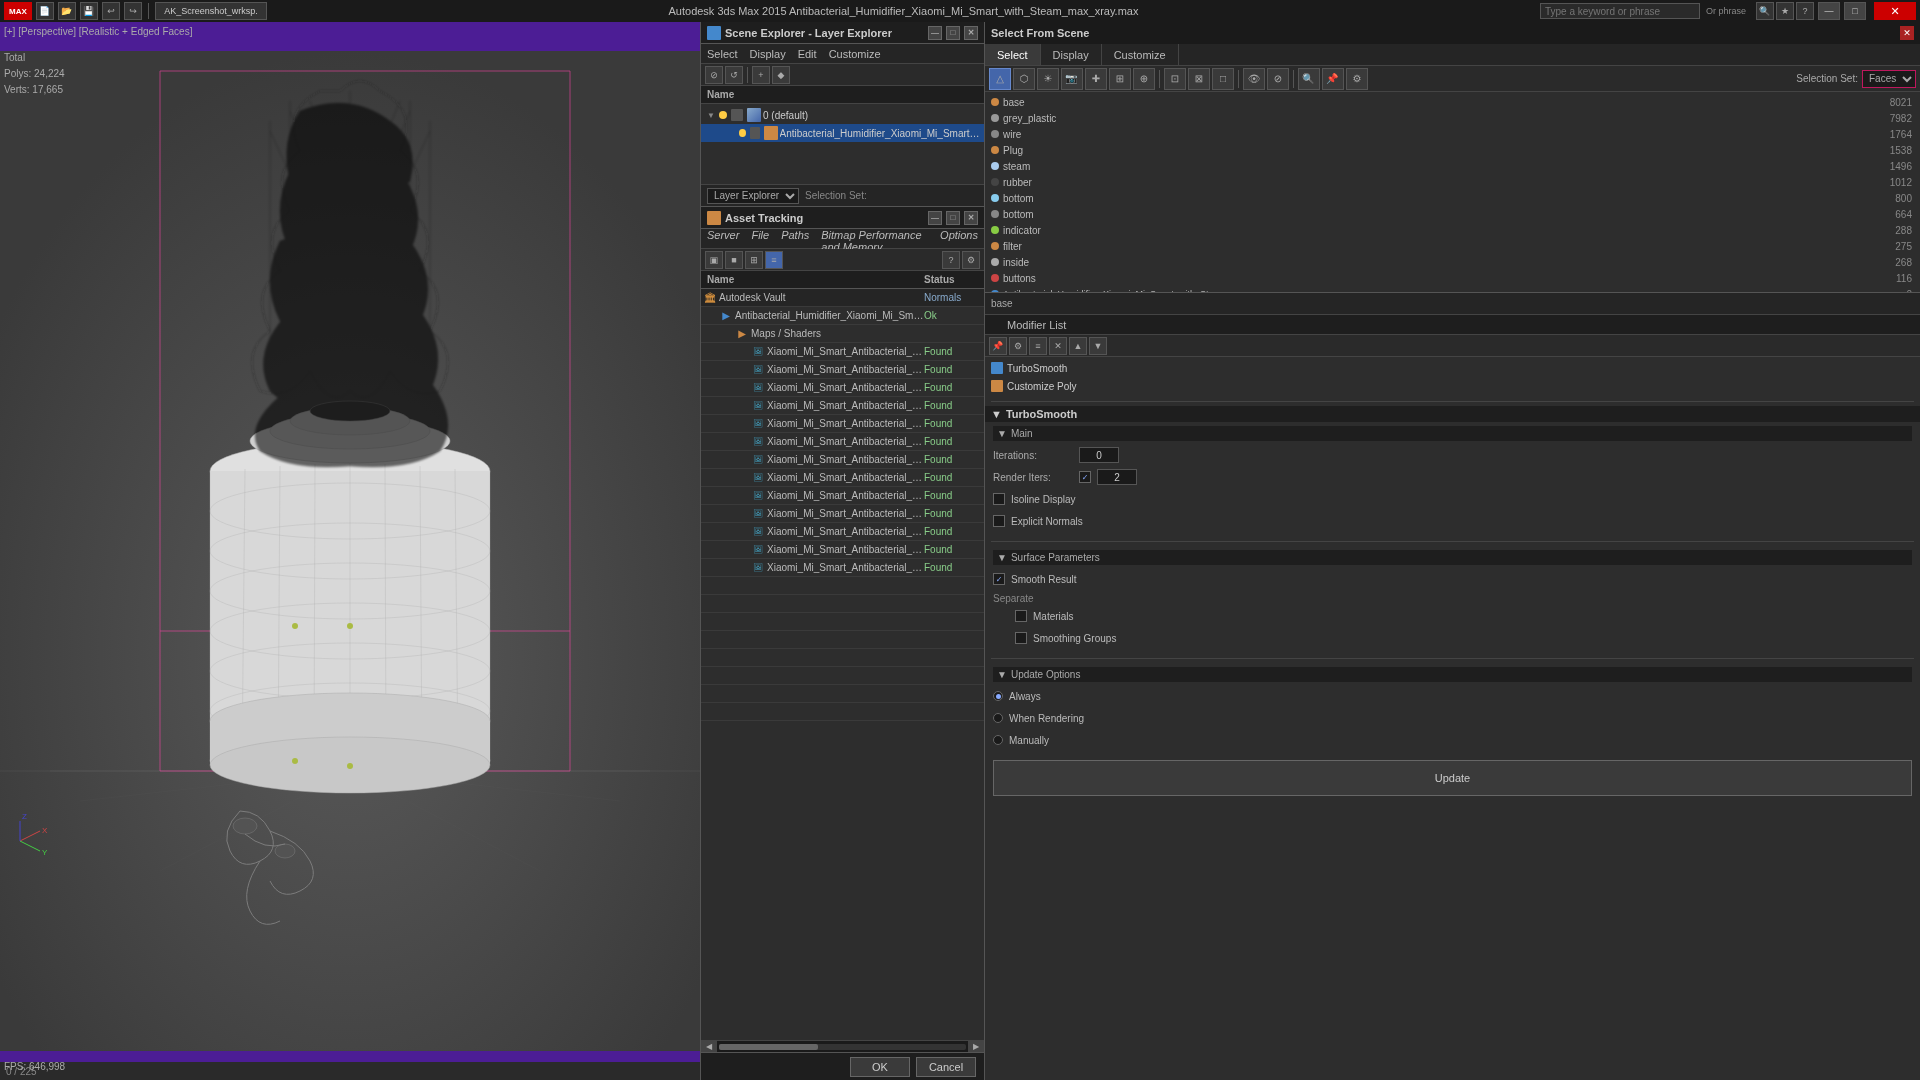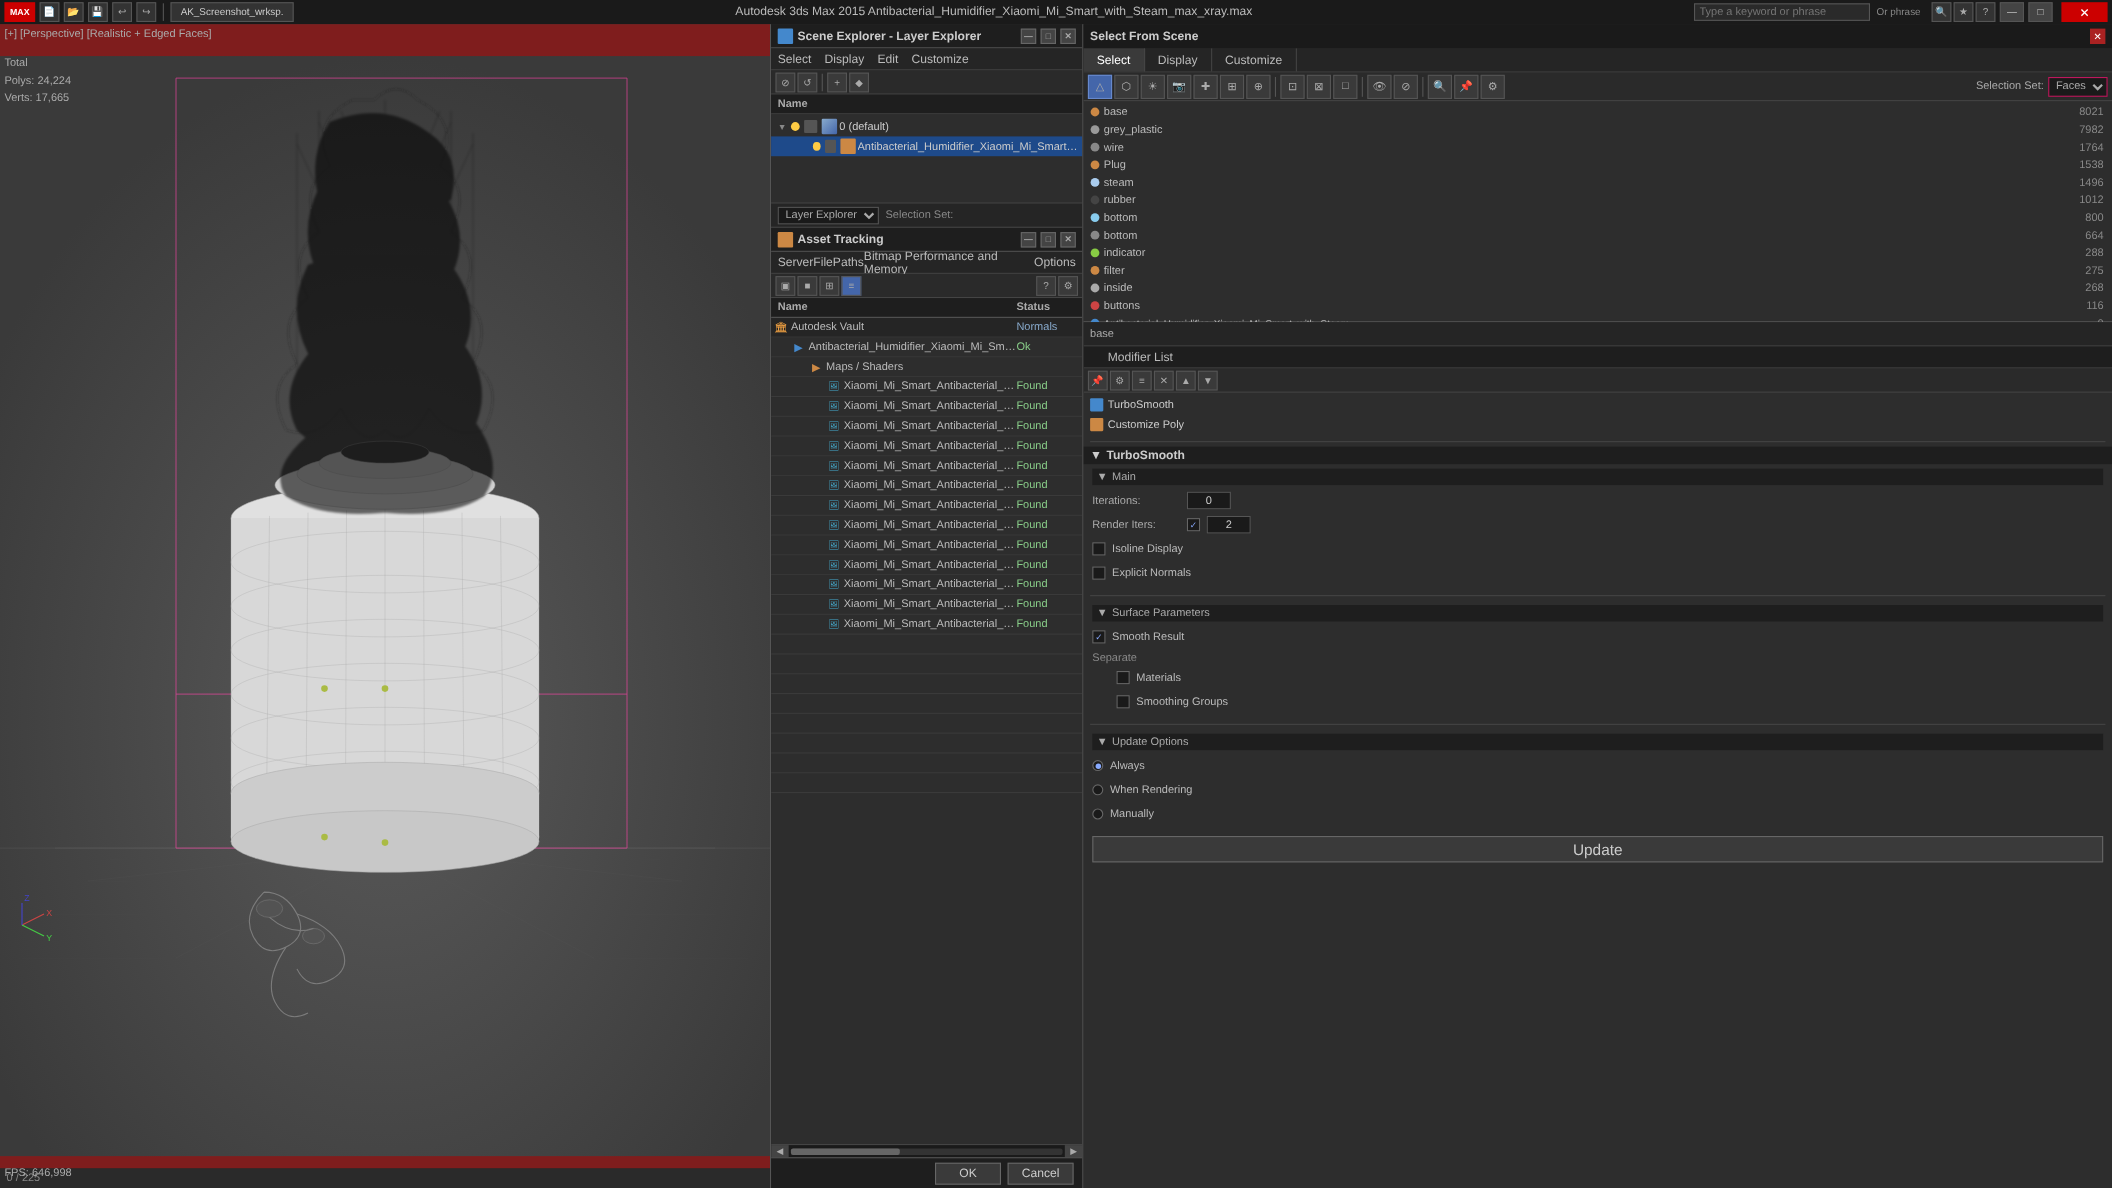--- a/index.html
+++ b/index.html
@@ -103,21 +103,21 @@
     #main-layout {
       display: flex;
       width: 100%;
       height: calc(1080px - 22px);
     }
 
     
     #viewport {
       width: 700px;
       height: 100%;
-      background: #7f1d1d;
+      background: #4c1d95;
       position: relative;
       overflow: hidden;
     }
     #viewport-label {
       position: absolute;
       top: 4px;
       left: 4px;
       color: #aaa;
       font-size: 10px;
       z-index: 10;
@@ -311,24 +311,25 @@
       background: #2d2d2d;
       flex: 1;
       display: flex;
       flex-direction: column;
       overflow: hidden;
     }
     .at-menu {
       height: 20px;
       background: #252525;
       display: flex;
-      align-items: center;
       padding: 0 6px;
+      gap: 12px;
       border-bottom: 1px solid #444;
       flex-shrink: 0;
+      font-style: italic;
     }
     .at-toolbar {
       height: 22px;
       background: #2a2a2a;
       display: flex;
       align-items: center;
       padding: 0 4px;
       gap: 2px;
       border-bottom: 1px solid #444;
       flex-shrink: 0;
@@ -686,25 +687,25 @@
     }
     .mod-radio.checked::after {
       content: '';
       width: 5px;
       height: 5px;
       border-radius: 50%;
       background: #88aaff;
     }
     .mod-update-btn {
       margin: 4px 8px;
-      height: 24px;
+      height: 36px;
       background: #3a3a3a;
       border: 1px solid #666;
       color: #ccc;
-      font-size: 14px;
+      font-size: 11px;
       cursor: pointer;
       width: calc(100% - 16px);
       display: flex;
       align-items: center;
       justify-content: center;
     }
 
     
     ::-webkit-scrollbar { width: 8px; height: 8px; }
     ::-webkit-scrollbar-track { background: #1a1a1a; }

